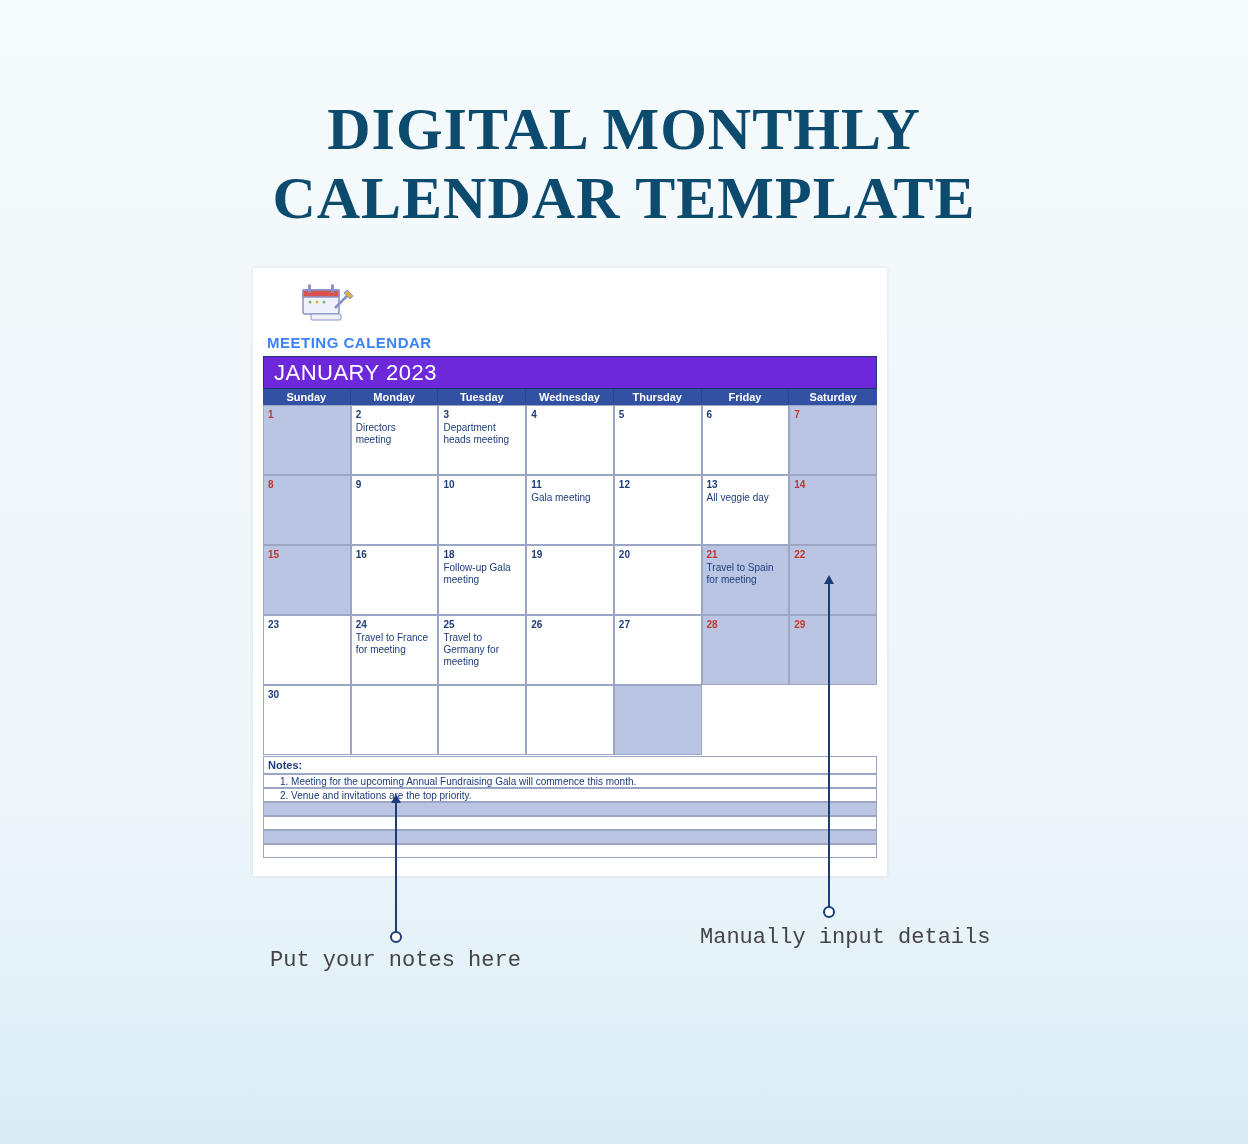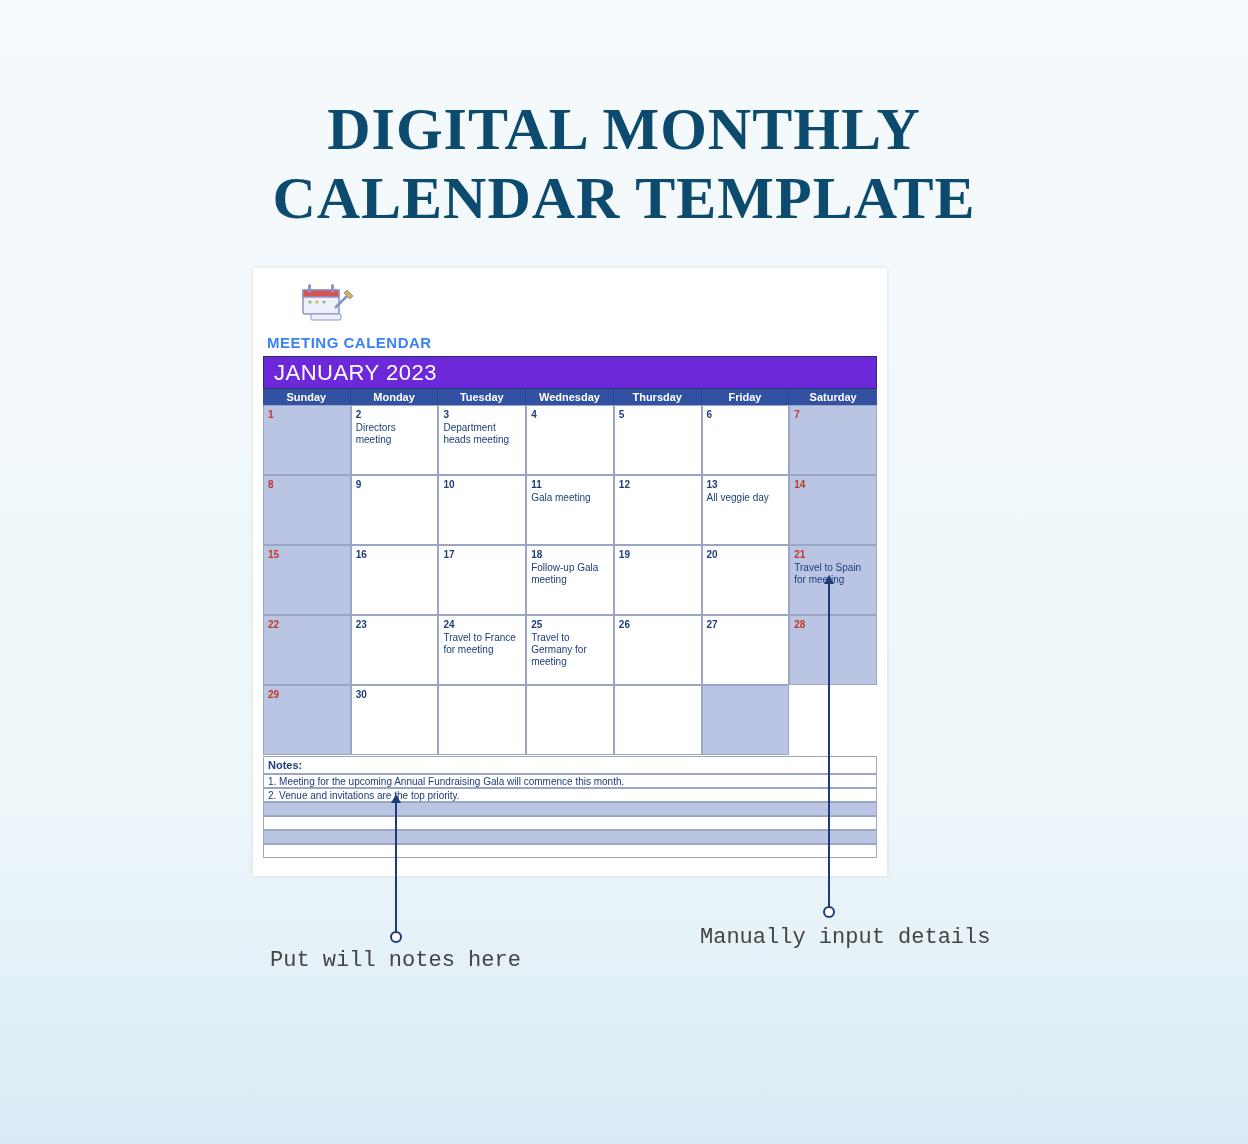--- a/index.html
+++ b/index.html
@@ -74,21 +74,21 @@
       position: relative;
       background: #ffffff;
       overflow: hidden;
     }
     .cell.weekend { background: #b9c5e3; }
     .daynum { font-size: 10px; font-weight: 700; color: #1c3d7a; }
     .daynum.red { color: #c0392b; }
     .event { font-size: 10px; color: #1c3d7a; margin-top: 2px; line-height: 1.2; padding-right: 2px; }
     .notes-section { margin-top: 1px; }
     .notes-title-row { border: 0.5px solid #9aa6c4; background: #ffffff; padding: 2px 4px; font-size: 11px; font-weight: 700; color: #1c3d7a; }
-    .notes-row { border: 0.5px solid #9aa6c4; background: #ffffff; padding: 1px 4px; font-size: 10px; color: #1c3d7a; height: 14px; line-height: 12px; }
+    .notes-row { border: 0.5px solid #9aa6c4; background: #ffffff; padding: 1px 16px; font-size: 10px; color: #1c3d7a; height: 14px; line-height: 12px; }
     .notes-row.shaded { background: #b9c5e3; }
     .callout-line {
       position: absolute;
       background: #1c3d7a;
       width: 2px;
     }
     .callout-dot {
       position: absolute;
       width: 12px;
       height: 12px;
@@ -199,23 +199,20 @@
       <div class="cell weekend">
         <div class="daynum red">14</div>
       </div>
       <div class="cell weekend">
         <div class="daynum red">15</div>
       </div>
       <div class="cell">
         <div class="daynum">16</div>
       </div>
       <div class="cell">
-        <div class="daynum">17</div>
-      </div>
-      <div class="cell">
         <div class="daynum">18</div>
         <div class="event">Follow-up Gala meeting</div>
       </div>
       <div class="cell">
         <div class="daynum">19</div>
       </div>
       <div class="cell">
         <div class="daynum">20</div>
       </div>
       <div class="cell weekend">
@@ -273,18 +270,18 @@
     <div class="notes-row"></div>
     <div class="notes-row shaded"></div>
     <div class="notes-row"></div>
   </div>
 
 </div>
 
 <div class="callout-arrow" style="left:391px; top:794px;"></div>
 <div class="callout-line" style="left:395px; top:802px; height:132px;"></div>
 <div class="callout-dot" style="left:390px; top:931px;"></div>
-<div class="callout-text" style="left:270px; top:948px;">Put will notes here</div>
+<div class="callout-text" style="left:270px; top:948px;">Put your notes here</div>
 
 <div class="callout-arrow" style="left:824px; top:575px;"></div>
 <div class="callout-line" style="left:828px; top:583px; height:326px;"></div>
 <div class="callout-dot" style="left:823px; top:906px;"></div>
 <div class="callout-text" style="left:700px; top:925px;">Manually input details</div>
 
 </body></html>

